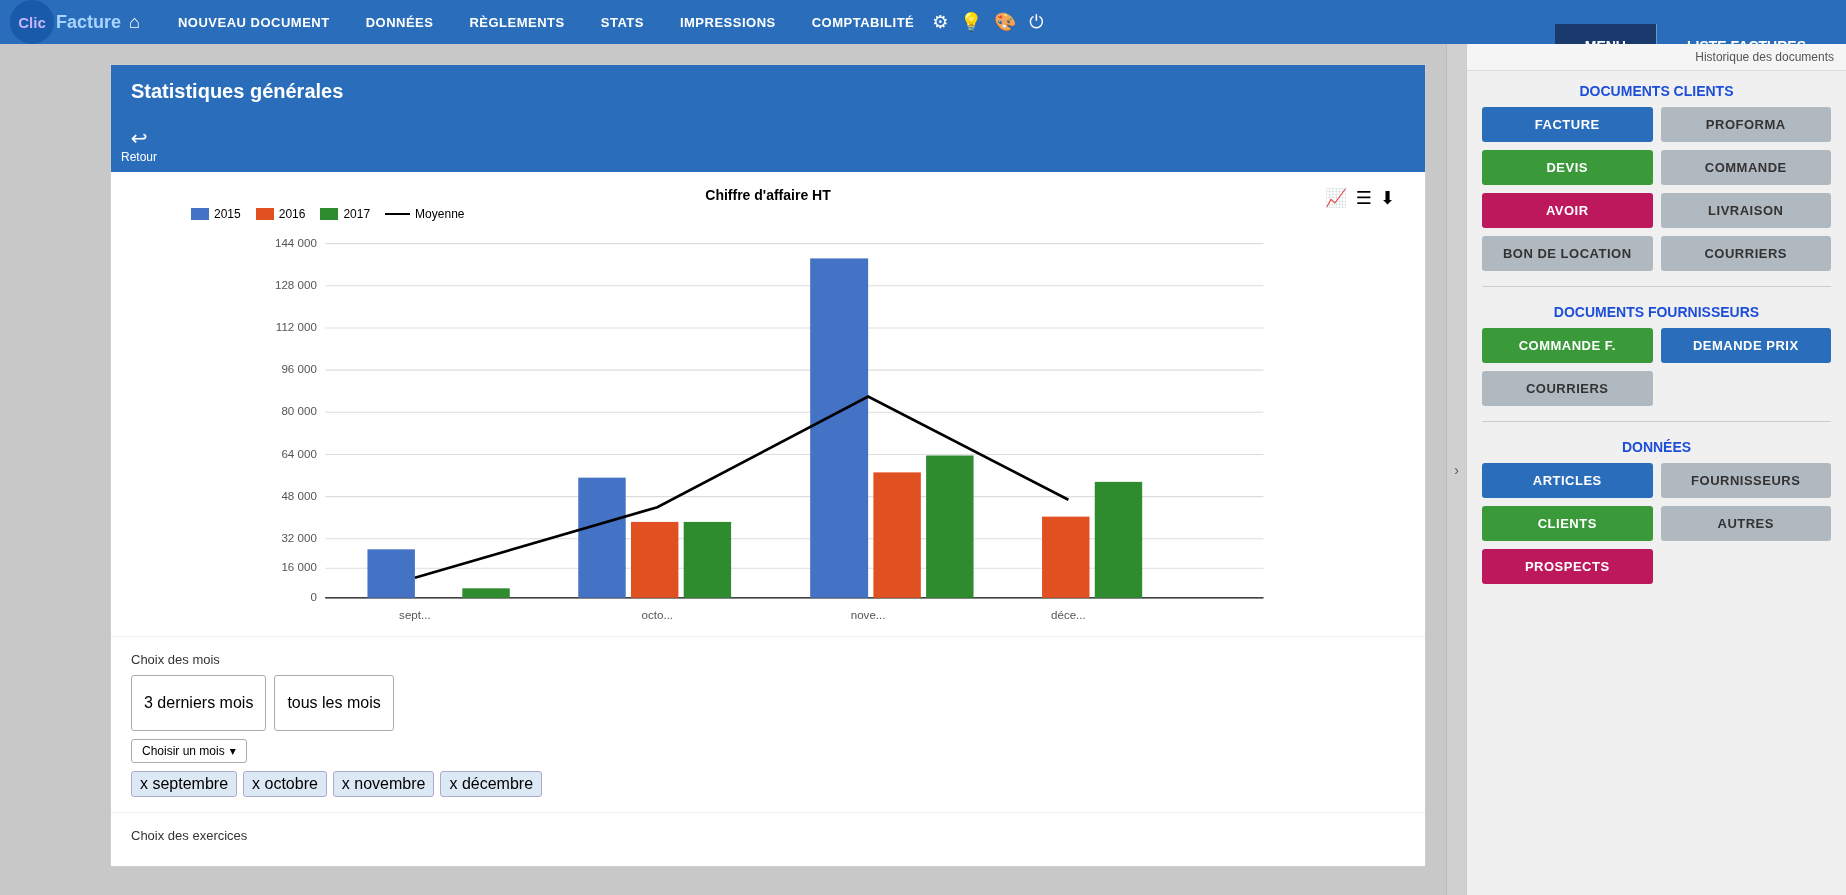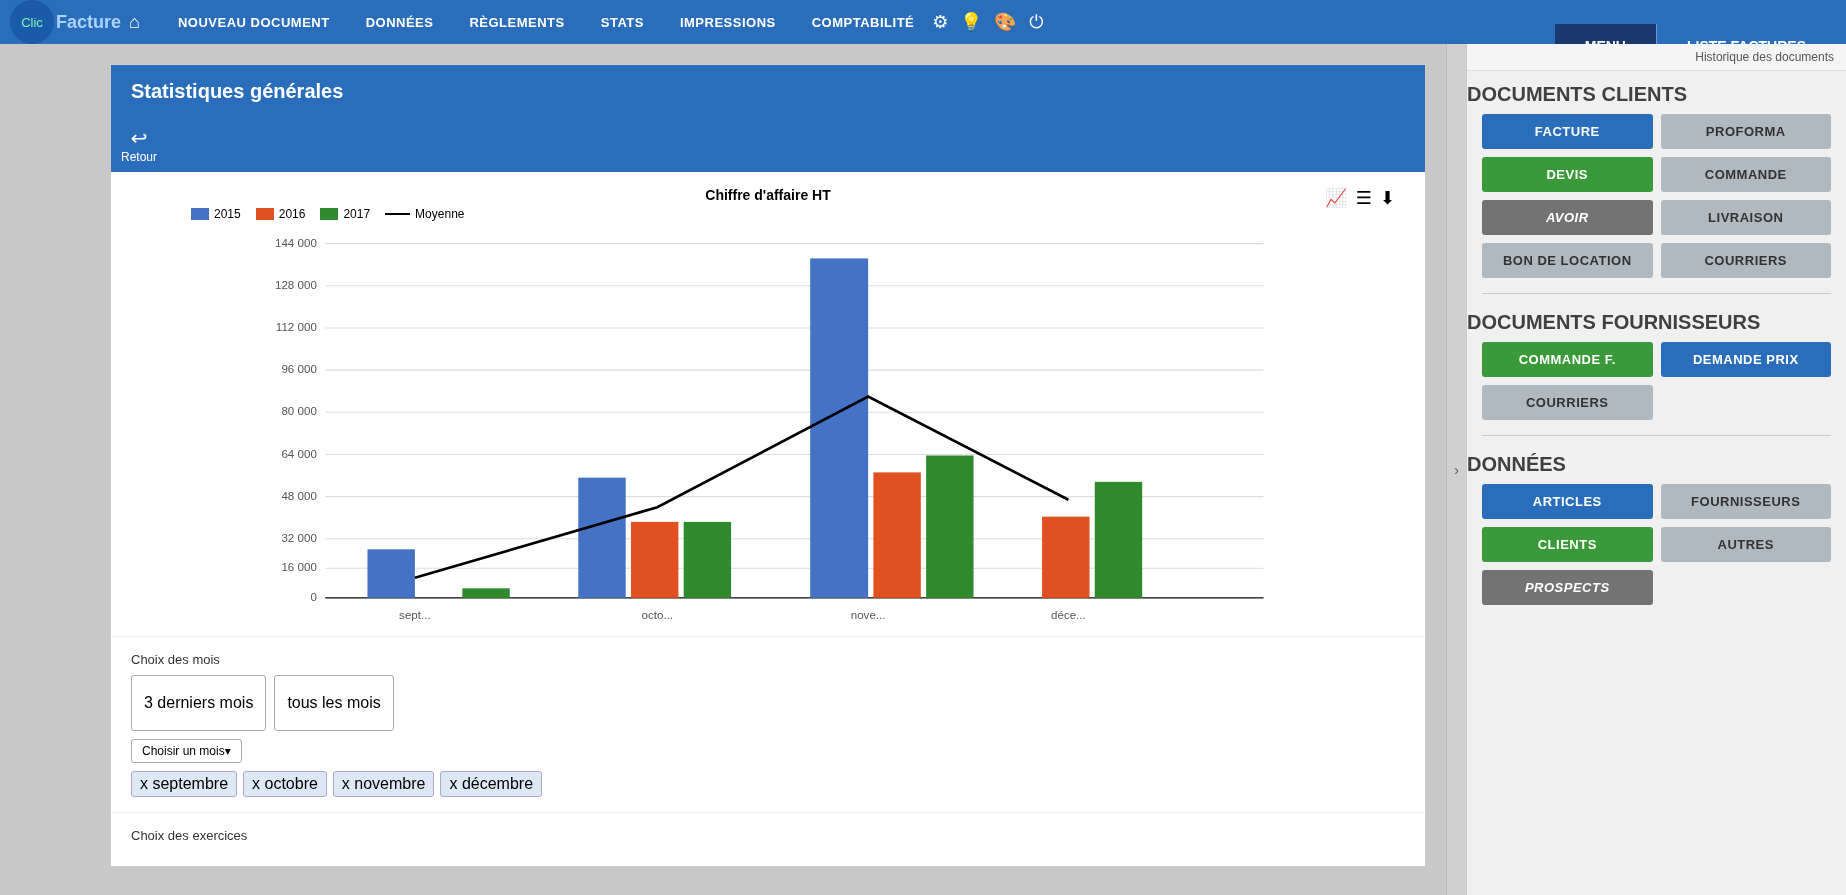--- a/index.html
+++ b/index.html
@@ -16,21 +16,21 @@
     .logo-area {
       display: flex;
       align-items: center;
       margin-right: 20px;
     }
     .logo-circle {
       width: 44px; height: 44px;
       background: #1a5aaa;
       border-radius: 50%;
       display: flex; align-items: center; justify-content: center;
-      color: #86efac; font-size: 13px; font-weight: normal;
+      color: #c4b5fd; font-size: 15px; font-weight: bold;
       margin-right: 2px;
     }
     .logo-text {
       color: white; font-size: 18px; font-weight: bold;
     }
     .logo-text span { color: #aad4ff; }
     .home-icon {
       color: white; font-size: 18px; margin-left: 8px; cursor: pointer;
     }
     .nav-items {
@@ -138,21 +138,21 @@
       display: flex; gap: 8px; margin-bottom: 8px;
     }
     .choice-btn {
       border: 1px solid #aaa; background: white;
       padding: 18px 12px; font-size: 16px; cursor: pointer;
       border-radius: 3px;
     }
     .choice-dropdown {
       border: 1px solid #aaa; background: white;
       padding: 4px 10px; font-size: 12px; cursor: pointer;
-      border-radius: 3px; display: flex; align-items: center; 
+      border-radius: 3px; display: flex; align-items: center; gap: 5px;
     }
     .choice-tags {
       display: flex; gap: 6px; flex-wrap: wrap; margin-top: 8px;
     }
     .choice-tag {
       background: #dde8f5; border: 1px solid #aac; border-radius: 3px;
       padding: 3px 8px; font-size: 16px; cursor: pointer;
     }
 
     
@@ -162,36 +162,36 @@
       border-left: 1px solid #ccc;
       overflow-y: auto;
       flex-shrink: 0;
     }
     .sidebar-breadcrumb {
       text-align: right; padding: 6px 12px;
       font-size: 12px; color: #555; border-bottom: 1px solid #ddd;
       background: #f5f5f5;
     }
     .sidebar-section-title {
-      font-size: 20px; font-weight: bold; text-align: left;
-      padding: 12px 0 8px; color: #404040; text-transform: uppercase;
+      font-size: 14px; font-weight: bold; text-align: center;
+      padding: 12px 0 8px; color: #1d4ed8; text-transform: uppercase;
     }
     .sidebar-grid {
       display: grid; grid-template-columns: 1fr 1fr;
       gap: 8px; padding: 0 15px 10px;
     }
     .sidebar-btn {
       padding: 10px 8px; text-align: center;
       font-size: 13px; font-weight: bold; cursor: pointer;
       border: none; border-radius: 3px;
       text-transform: uppercase; letter-spacing: 0.5px;
     }
     .btn-blue { background: #2a6ebb; color: white; }
     .btn-green { background: #3a9a3a; color: white; }
-    .btn-pink { background: #737373; color: white; font-style: italic; }
+    .btn-pink { background: #be185d; color: white; }
     .btn-gray { background: #b0b8c0; color: #333; }
     .sidebar-divider { border: none; border-top: 1px solid #ccc; margin: 5px 15px; }
 
     
     .collapse-handle {
       width: 20px;
       background: #d0d0d0;
       display: flex; align-items: center; justify-content: center;
       cursor: pointer; flex-shrink: 0;
       border-left: 1px solid #bbb;

